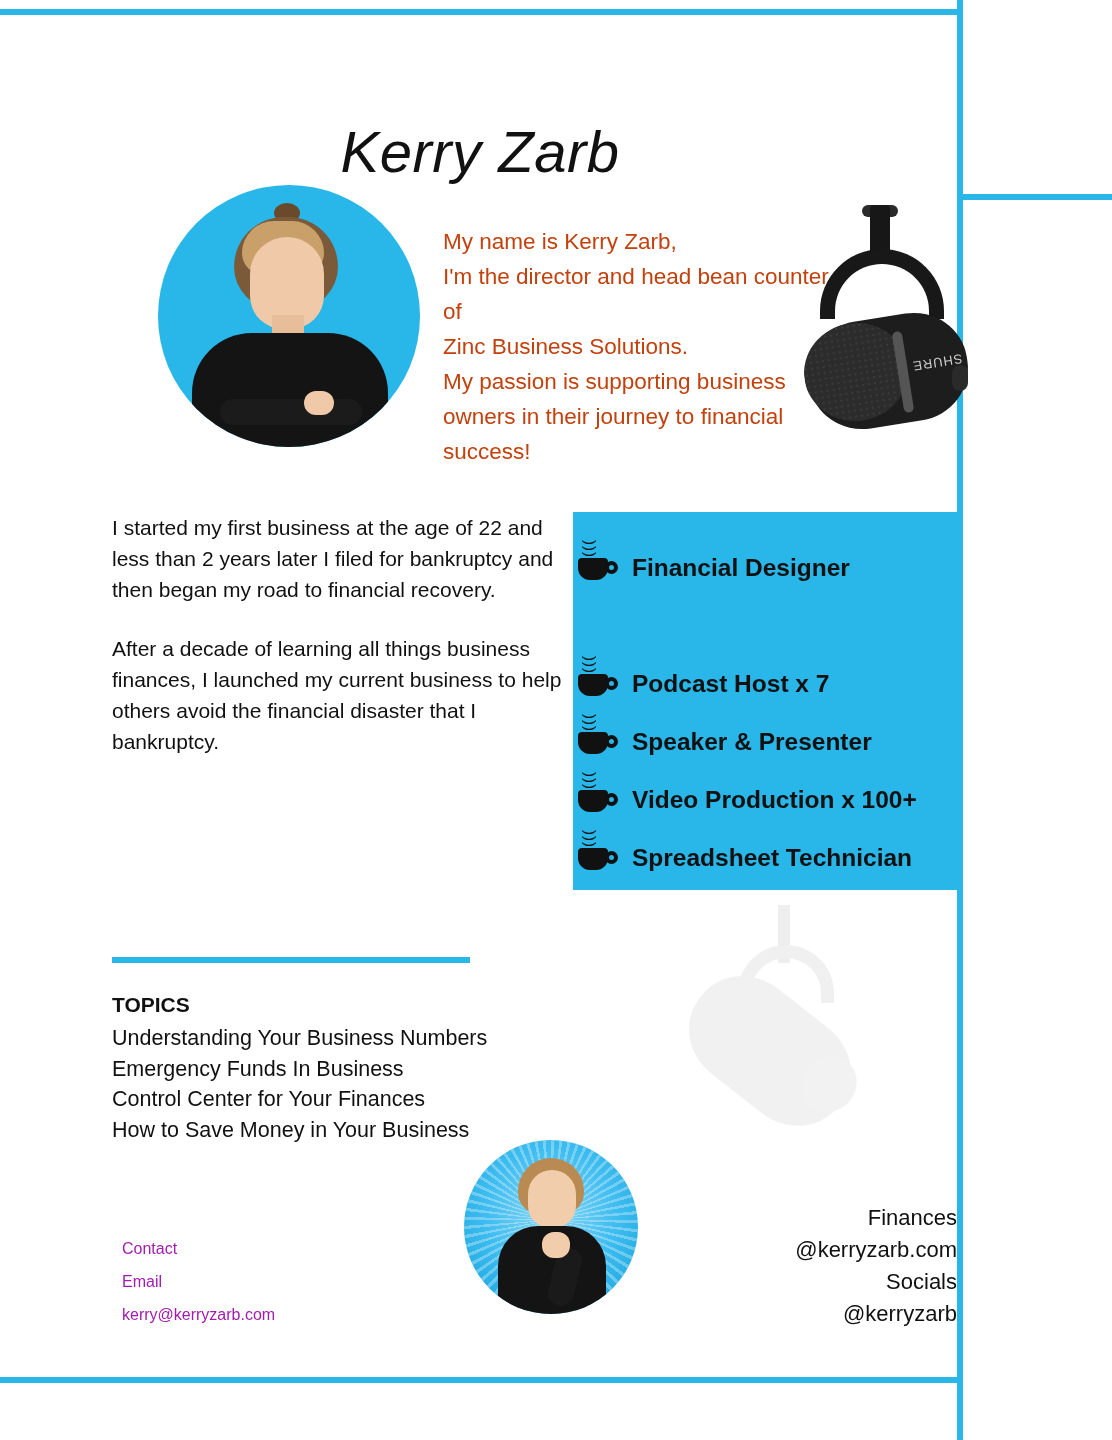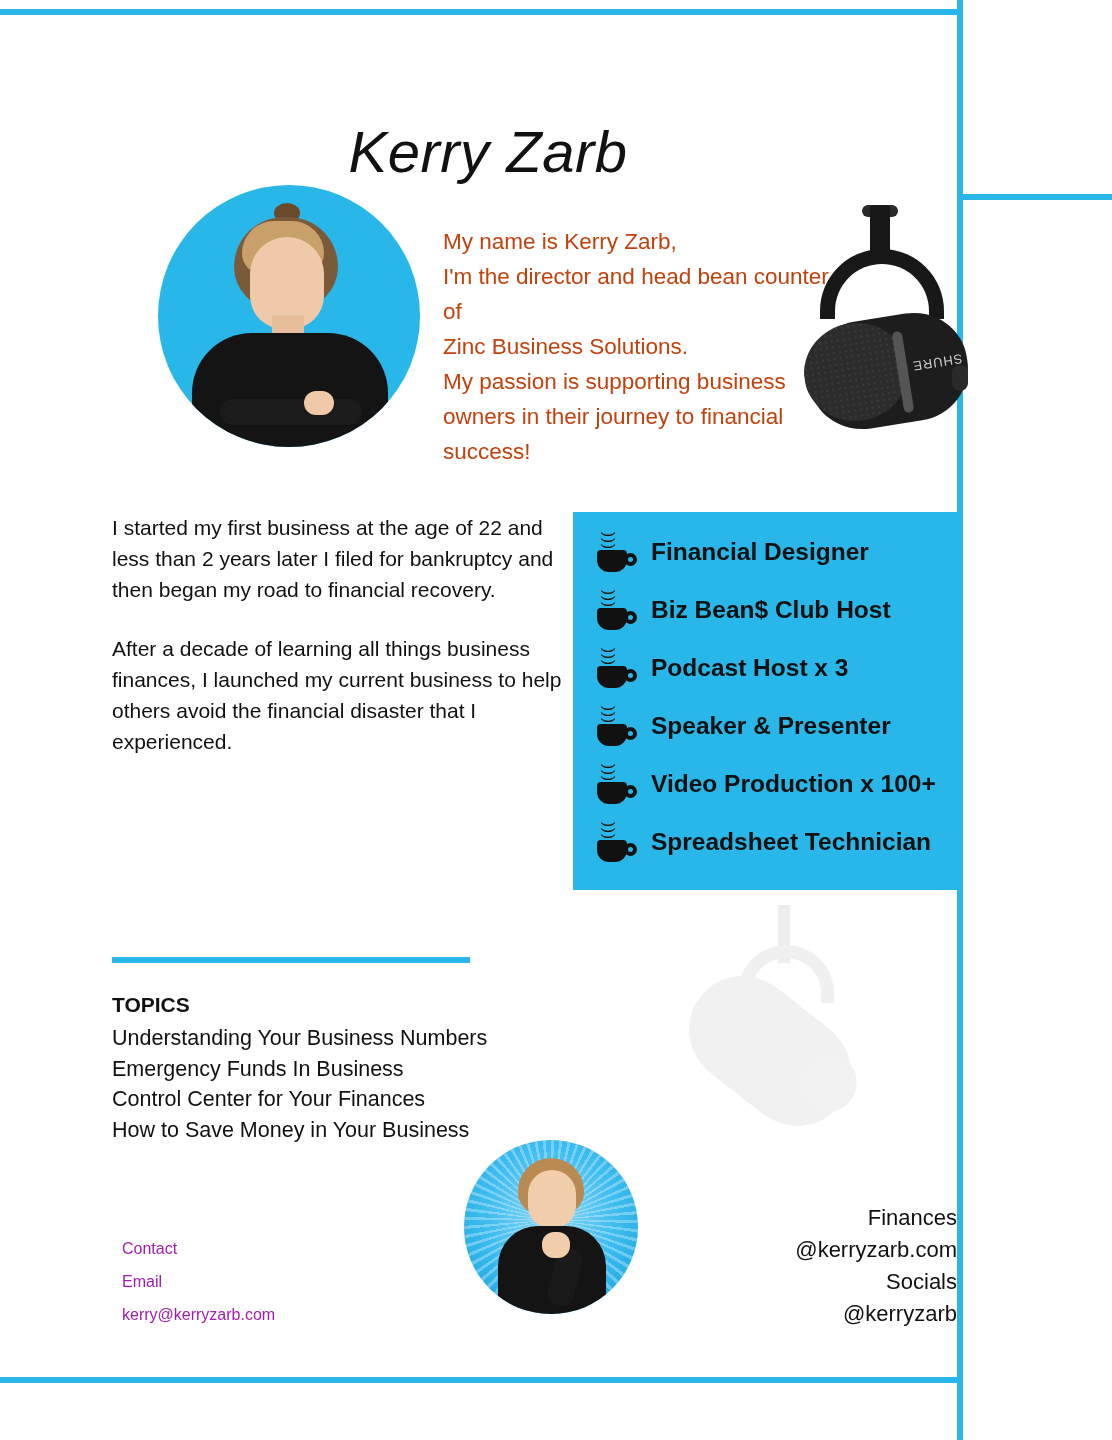--- a/index.html
+++ b/index.html
@@ -40,21 +40,20 @@
     position: absolute;
     left: 0;
     top: 118px;
     width: 960px;
     text-align: center;
     font-style: italic;
     font-weight: normal;
     font-size: 58px;
     letter-spacing: 0.5px;
     color: #111;
-    padding-left: 8px;
   }
 
   
   .portrait {
     position: absolute;
     left: 158px;
     top: 185px;
     width: 262px;
     height: 262px;
     border-radius: 50%;
@@ -262,23 +261,23 @@
   .roles {
     position: absolute;
     left: 573px;
     top: 512px;
     width: 384px;
     height: 378px;
     background: #29b6e8;
   }
   .role-row {
     position: absolute;
-    left: 24px;
+    left: 5px;
     display: flex;
-    align-items: flex-start;
+    align-items: flex-end;
     height: 44px;
   }
   .role-row .label {
     font-size: 24.5px;
     font-weight: bold;
     color: #111;
     margin-left: 16px;
     white-space: nowrap;
   }
   .cup {
@@ -444,47 +443,39 @@
 
 <div class="mic-ghost">
   <div class="g-arm"></div>
   <div class="g-yoke"></div>
   <div class="g-body"></div>
   <div class="g-cap"></div>
 </div>
 
 <div class="body-copy">
   <p>I started my first business at the age of 22 and less than 2 years later I filed for bankruptcy and then began my road to financial recovery.</p>
-  <p>After a decade of learning all things business finances, I launched my current business to help others avoid the financial disaster that I experienced.</p>
+  <p>After a decade of learning all things business finances, I launched my current business to help others avoid the financial disaster that I bankruptcy.</p>
 </div>
 
 <div class="roles">
   <div class="role-row" style="top:26px">
     <span class="cup">
       <span class="steam">)))</span>
       <span class="mug"></span>
       <span class="handle"></span>
     </span>
     <span class="label">Financial Designer</span>
   </div>
-  <div class="role-row" style="top:84px">
-    <span class="cup">
-      <span class="steam">)))</span>
-      <span class="mug"></span>
-      <span class="handle"></span>
-    </span>
-    <span class="label">Biz Bean$ Club Host</span>
-  </div>
   <div class="role-row" style="top:142px">
     <span class="cup">
       <span class="steam">)))</span>
       <span class="mug"></span>
       <span class="handle"></span>
     </span>
-    <span class="label">Podcast Host x 3</span>
+    <span class="label">Podcast Host x 7</span>
   </div>
   <div class="role-row" style="top:200px">
     <span class="cup">
       <span class="steam">)))</span>
       <span class="mug"></span>
       <span class="handle"></span>
     </span>
     <span class="label">Speaker &amp; Presenter</span>
   </div>
   <div class="role-row" style="top:258px">

